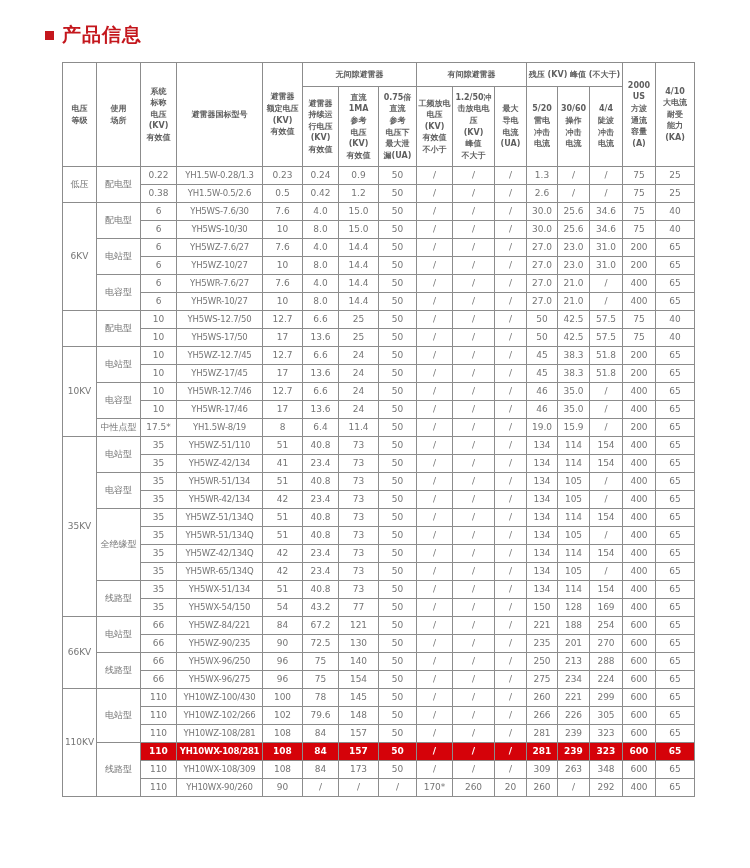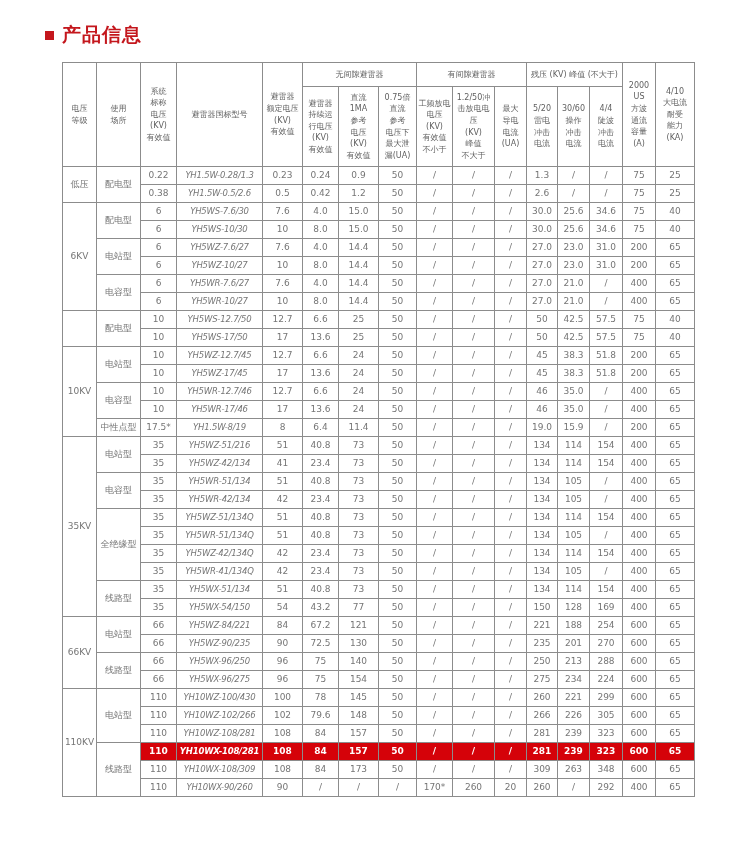--- a/index.html
+++ b/index.html
@@ -36,36 +36,36 @@
   .spec th, .spec td {
     border: 1px solid #8c8c8c;
     text-align: center;
     vertical-align: middle;
     color: #757575;
     padding: 0 1px;
     overflow: hidden;
   }
   .spec th {
     font-size: 8px;
-    font-weight: normal;
+    font-weight: bold;
     color: #5f5f5f;
     line-height: 1.45;
     white-space: pre-line;
     word-break: break-all;
     padding: 2px 1px;
   }
   .spec tr.grp-row th { height: 24px; }
   .spec tr.sub-row th { height: 80px; }
   .spec td {
     font-size: 9px;
     height: 18px;
     line-height: 1.1;
     word-break: break-all;
   }
-  .spec td.model { font-size: 8.5px; letter-spacing: -0.2px; font-style: italic; }
+  .spec td.model { font-size: 8.5px; letter-spacing: -0.2px; }
   .spec tr.hl td {
     background: #d50209;
     color: #ffffff;
     font-weight: bold;
   }
   .spec tr.hl td.vcell, .spec tr.hl td.pcell {
     background: #ffffff;
     color: #757575;
     font-weight: normal;
   }
@@ -425,21 +425,21 @@
         <td>19.0</td>
         <td>15.9</td>
         <td>/</td>
         <td>200</td>
         <td>65</td>
       </tr>
       <tr>
         <td class="vcell" rowspan="10">35KV</td>
         <td class="pcell" rowspan="2">电站型</td>
         <td>35</td>
-        <td class="model">YH5WZ-51/216</td>
+        <td class="model">YH5WZ-51/110</td>
         <td>51</td>
         <td>40.8</td>
         <td>73</td>
         <td>50</td>
         <td>/</td>
         <td>/</td>
         <td>/</td>
         <td>134</td>
         <td>114</td>
         <td>154</td>
@@ -539,21 +539,21 @@
         <td>/</td>
         <td>/</td>
         <td>134</td>
         <td>114</td>
         <td>154</td>
         <td>400</td>
         <td>65</td>
       </tr>
       <tr>
         <td>35</td>
-        <td class="model">YH5WR-41/134Q</td>
+        <td class="model">YH5WR-65/134Q</td>
         <td>42</td>
         <td>23.4</td>
         <td>73</td>
         <td>50</td>
         <td>/</td>
         <td>/</td>
         <td>/</td>
         <td>134</td>
         <td>105</td>
         <td>/</td>

